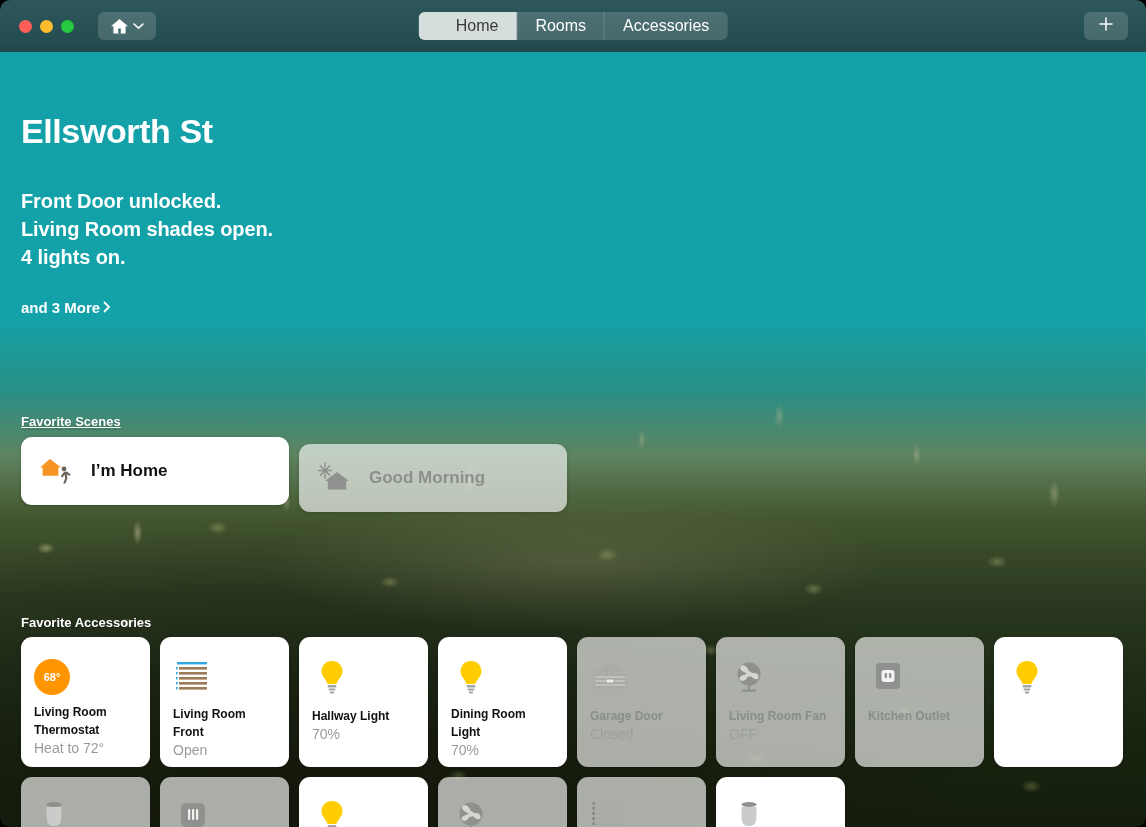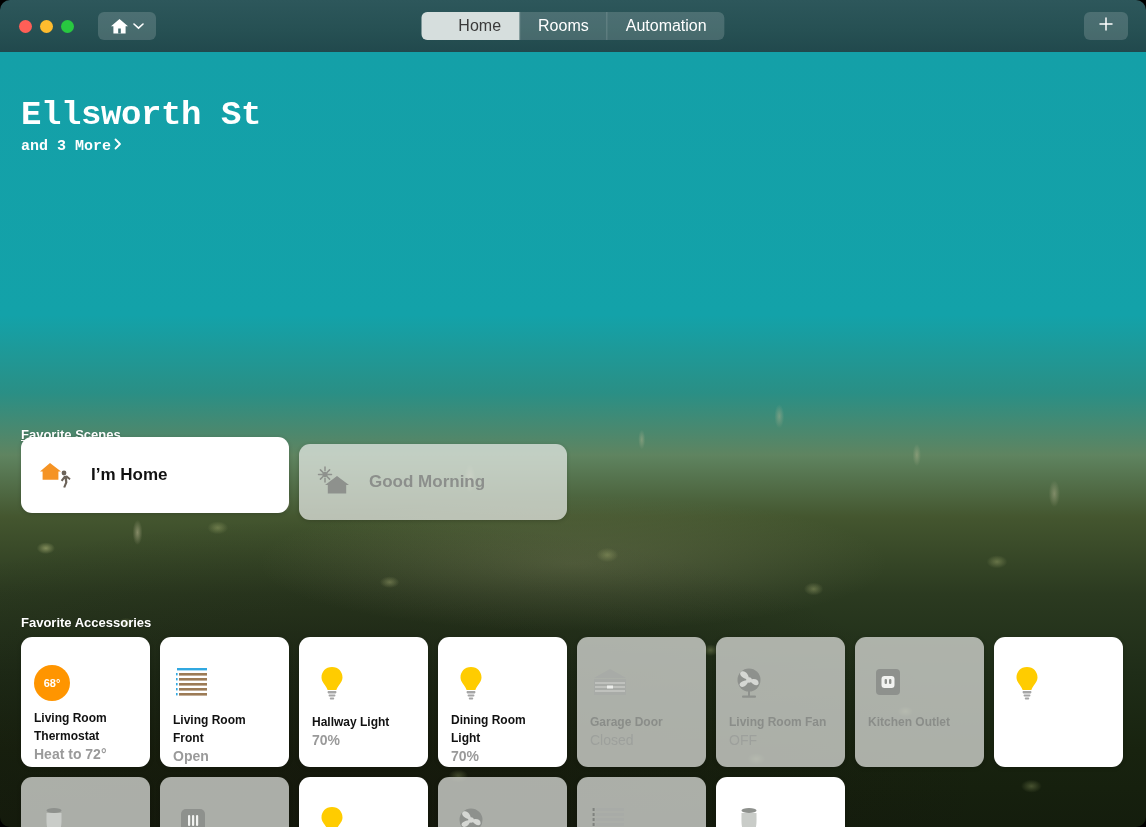--- a/index.html
+++ b/index.html
@@ -111,56 +111,56 @@
       radial-gradient(ellipse 16px 10px at 87% 22%, rgba(178,186,122,0.4), transparent 65%),
       radial-gradient(ellipse 14px 9px at 95% 50%, rgba(135,148,92,0.48), transparent 65%),
       radial-gradient(ellipse 13px 9px at 8% 75%, rgba(160,170,110,0.4), transparent 65%),
       radial-gradient(ellipse 15px 10px at 40% 85%, rgba(120,132,82,0.45), transparent 65%),
       radial-gradient(ellipse 14px 9px at 66% 80%, rgba(150,160,102,0.4), transparent 65%),
       radial-gradient(ellipse 16px 10px at 90% 88%, rgba(130,142,88,0.45), transparent 65%);
     pointer-events: none;
   }
 
   
-  .header { position: absolute; left: 21px; top: 44px; z-index: 2; font-family: Liberation Mono, monospace; }
+  .header { position: absolute; left: 21px; top: 60px; z-index: 2; }
   .home-title {
     font-size: 34px; font-weight: bold; color: #fff;
     letter-spacing: -0.4px;
   }
   .status-lines { margin-top: 36px; }
   .status-line {
     font-size: 20px; font-weight: bold; color: #fff;
     line-height: 28px; letter-spacing: -0.1px;
   }
   .more-link {
-    margin-top: 4px;
+    margin-top: 28px;
     font-size: 15px; font-weight: bold; color: #fff;
     display: flex; align-items: center; gap: 3px;
   }
 
   
   .section-label {
     position: absolute; left: 21px;
     font-size: 13px; font-weight: bold; color: #fff;
     z-index: 2;
     text-shadow: 0 1px 2px rgba(0,0,0,0.25);
   }
-  #scenes-label { top: 375px; text-decoration: underline; }
+  #scenes-label { top: 362px; text-decoration: underline; }
   #accessories-label { top: 563px; }
 
   .scenes {
     position: absolute; left: 21px; top: 385px;
     width: 546px;
     display: grid;
     grid-template-columns: 268px 268px;
     grid-gap: 10px;
     z-index: 2;
   }
   .scene-tile {
-    height: 76px;
+    height: 68px;
     border-radius: 11px;
     display: flex; align-items: center;
     padding-left: 18px;
     gap: 18px;
     box-shadow: 0 1px 4px rgba(0,0,0,0.18);
   }
   .scene-tile.on { background: #ffffff; }
   .scene-tile.off { background: rgba(233,236,233,0.72); margin-top: 7px; }
   .scene-name { font-size: 17px; font-weight: bold; }
   .scene-tile.on .scene-name { color: #111; }
@@ -173,35 +173,35 @@
     width: 1104px;
     display: grid;
     grid-template-columns: repeat(8, 129px);
     grid-column-gap: 10px;
     grid-row-gap: 10px;
     z-index: 2;
   }
   .acc-tile {
     height: 130px;
     border-radius: 11px;
-    padding: 28px 13px 12px 13px;
+    padding: 22px 13px 12px 13px;
     display: flex; flex-direction: column;
     box-shadow: 0 1px 4px rgba(0,0,0,0.18);
     overflow: hidden;
   }
   .acc-tile.on { background: #ffffff; }
   .acc-tile.off { background: rgba(205,208,203,0.82); }
   .acc-icon { height: 40px; margin-bottom: 8px; display: flex; align-items: flex-start; }
   .acc-name {
     font-size: 12px; font-weight: bold; line-height: 18px;
   }
   .acc-tile.on .acc-name { color: #111; }
   .acc-tile.off .acc-name { color: #8a8d89; }
   .acc-status { font-size: 14px; line-height: 19px; }
-  .acc-tile.on .acc-status { color: #9a9a9a; font-weight: bold; }
+  .acc-tile.on .acc-status { color: #9a9a9a; }
   .acc-tile.off .acc-status { color: #9da09c; }
   .acc-status.alert { color: #ff3b30 !important; font-weight: normal; }
 
   .thermo-badge {
     width: 36px; height: 36px; border-radius: 50%;
     background: #ff9500;
     display: flex; align-items: center; justify-content: center;
     color: #fff; font-size: 11px; font-weight: bold;
   }
 </style>
@@ -227,38 +227,43 @@
       <span>
         <svg width="11" height="8" viewBox="0 0 11 8">
           <path d="M1 2 L5.5 6.2 L10 2" stroke="#ffffff" stroke-width="1.6" fill="none" stroke-linecap="round"></path>
         </svg>
       </span>
     </div>
 
     <div class="tabs">
       <div class="tab active">Home</div>
       <div class="tab">Rooms</div>
-      <div class="tab">Automation</div>
+      <div class="tab">Accessories</div>
     </div>
 
     <div class="add-btn">
       <span>
         <svg width="16" height="16" viewBox="0 0 16 16">
           <path d="M8 2 V14 M2 8 H14" stroke="#ffffff" stroke-width="1.5" stroke-linecap="round"></path>
         </svg>
       </span>
     </div>
   </div>
 
   <div class="content">
     <div class="foliage"></div>
     <div class="leaves"></div>
 
     <div class="header">
       <div class="home-title">Ellsworth St</div>
+      <div class="status-lines">
+        <div class="status-line">Front Door unlocked.</div>
+        <div class="status-line">Living Room shades open.</div>
+        <div class="status-line">4 lights on.</div>
+      </div>
       <div class="more-link">
         <span>and 3 More</span>
         <span>
           <svg width="8" height="12" viewBox="0 0 8 12">
             <path d="M1.5 1.5 L6 6 L1.5 10.5" stroke="#ffffff" stroke-width="1.8" fill="none" stroke-linecap="round" stroke-linejoin="round"></path>
           </svg>
         </span>
       </div>
     </div>
 

